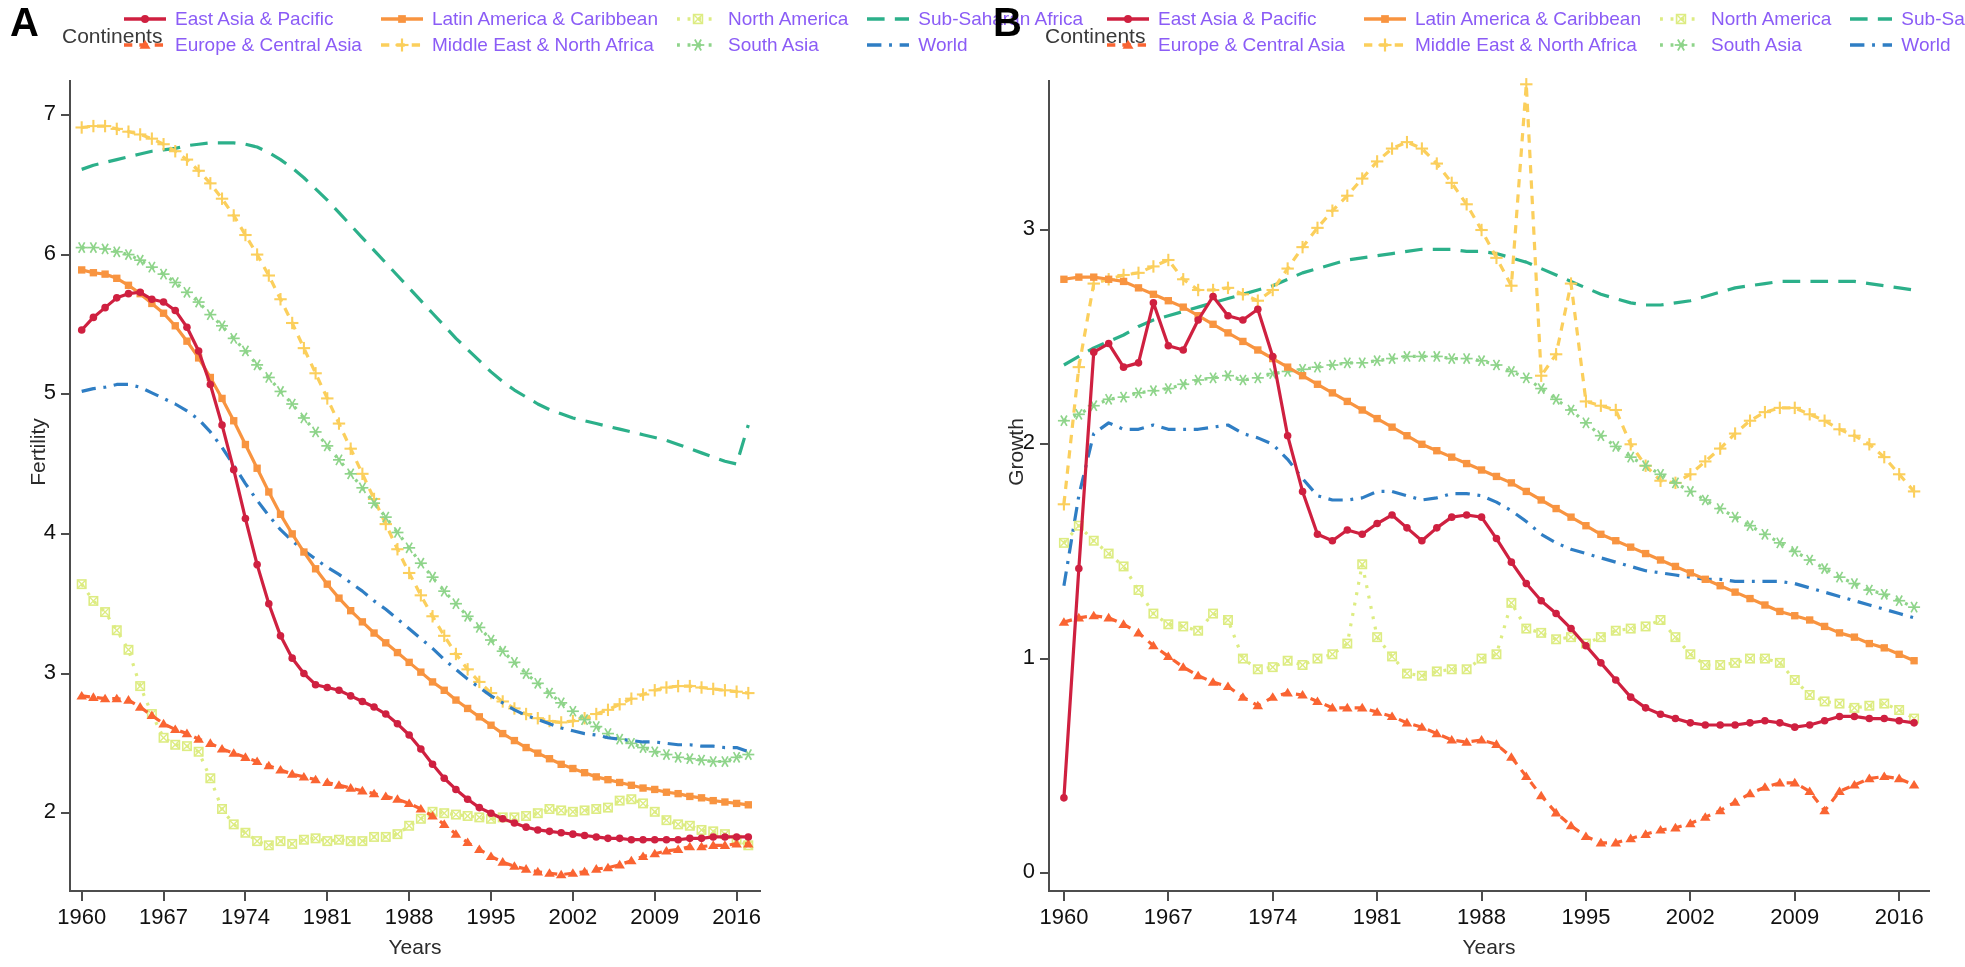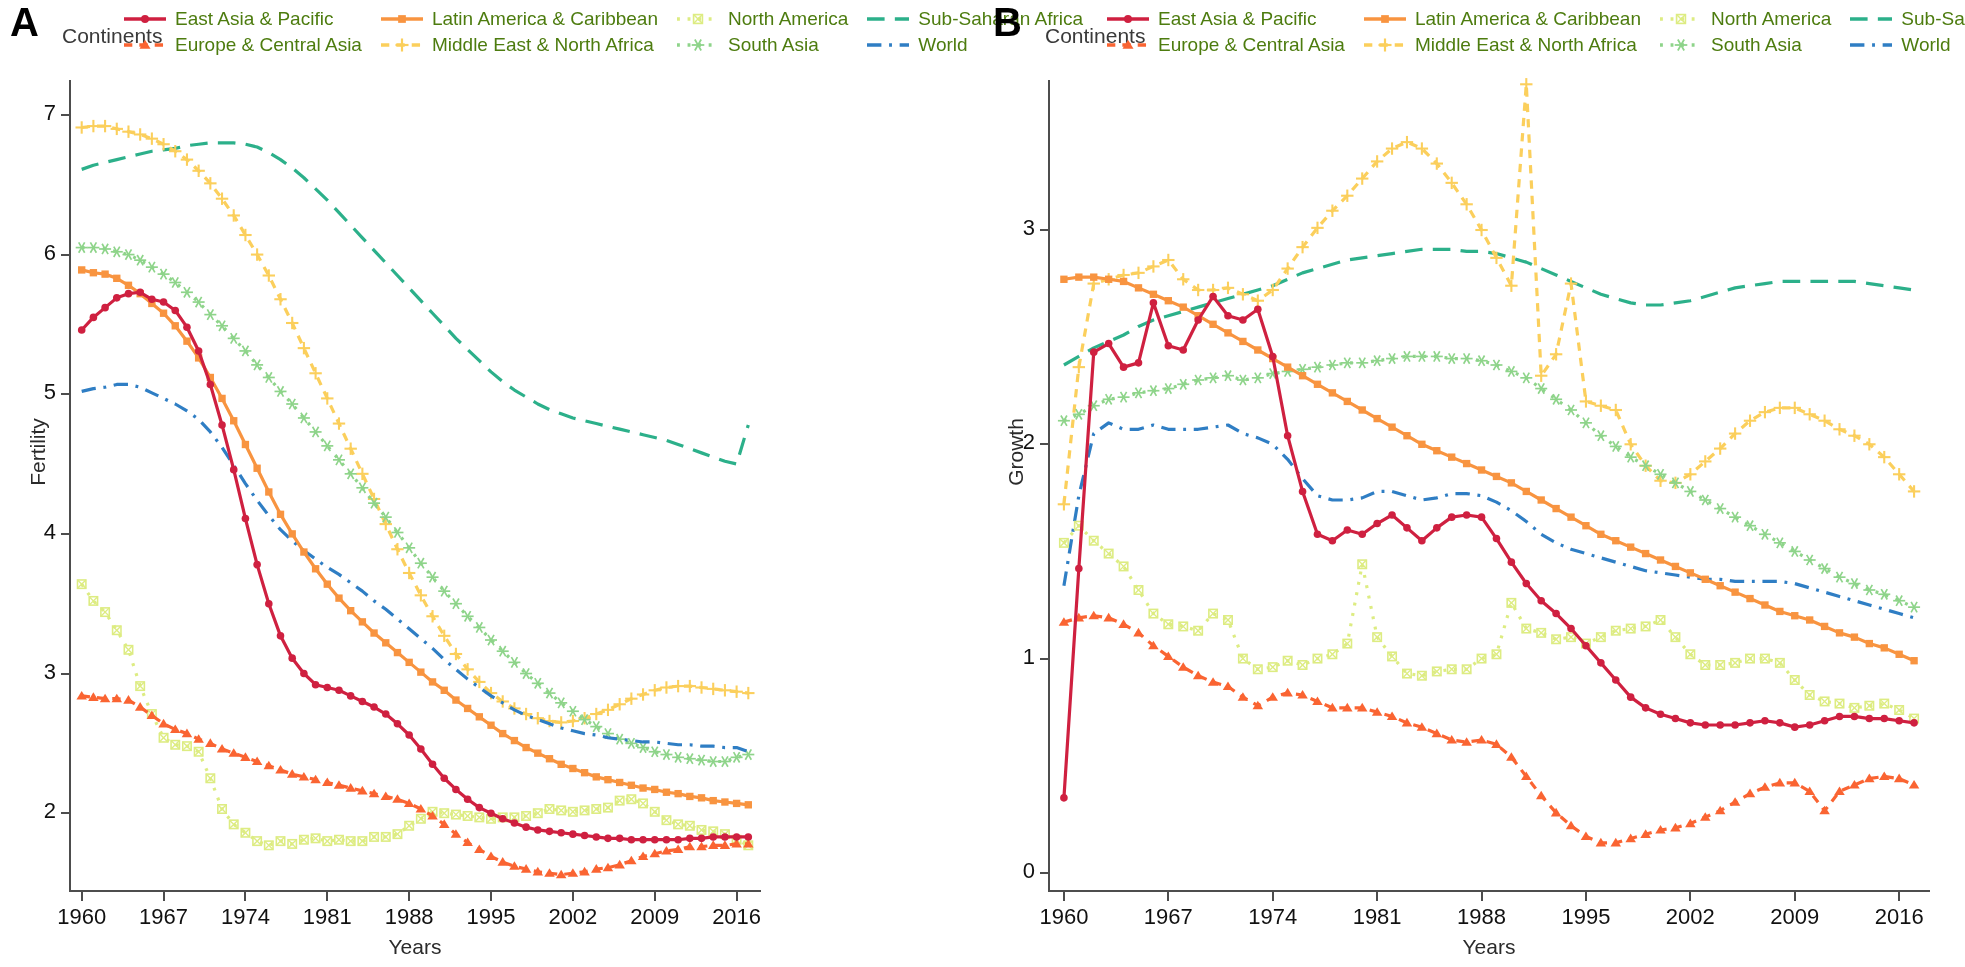--- a/index.html
+++ b/index.html
@@ -5,21 +5,21 @@
   html,body{margin:0;padding:0;background:#ffffff;}
   body{width:1965px;height:967px;font-family:"Liberation Sans",sans-serif;color:#1a1a1a;overflow:hidden;}
   .figure{position:relative;width:1965px;height:967px;}
   .panel{position:absolute;top:0;height:967px;width:982px;}
   .panel.b{left:983px;}
   .panel-letter{position:absolute;left:10px;top:2px;font-size:40px;font-weight:bold;line-height:1;color:#000;}
   .legend-title{position:absolute;font-size:21px;color:#3a3a3a;}
   .legend{position:absolute;display:grid;grid-template-columns:auto auto auto auto;
           grid-auto-flow:column;grid-template-rows:auto auto;column-gap:17px;row-gap:4px;}
   .legend-item{display:flex;align-items:center;gap:7px;white-space:nowrap;}
-  .legend-label{font-size:19px;color:#4d7c0f;}
+  .legend-label{font-size:19px;color:#8b5cf6;}
   .legend-key{width:46px;height:18px;position:relative;flex:0 0 46px;}
   .legend-key svg{display:block;}
   .plot{position:absolute;}
   .axis-line{position:absolute;background:#4d4d4d;}
   .ylab{position:absolute;font-size:21px;color:#2b2b2b;transform-origin:center;
         transform:rotate(-90deg);white-space:nowrap;}
   .xlab{position:absolute;font-size:21px;color:#2b2b2b;text-align:center;}
   .tick-y{position:absolute;font-size:22px;color:#111;text-align:right;white-space:nowrap;}
   .tick-x{position:absolute;font-size:22px;color:#111;text-align:center;white-space:nowrap;}
   .tickmark{position:absolute;background:#4d4d4d;}

